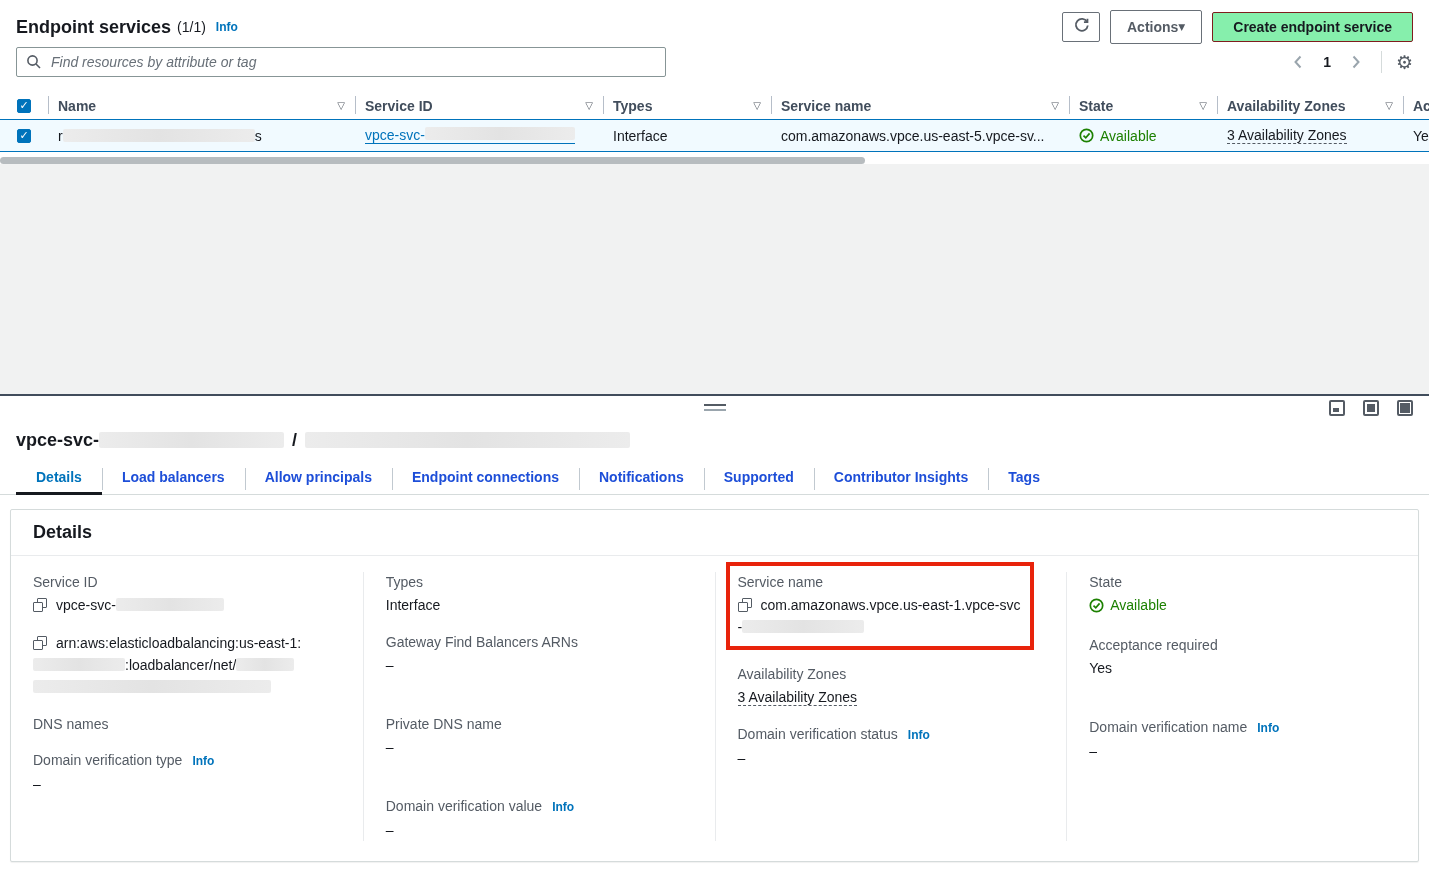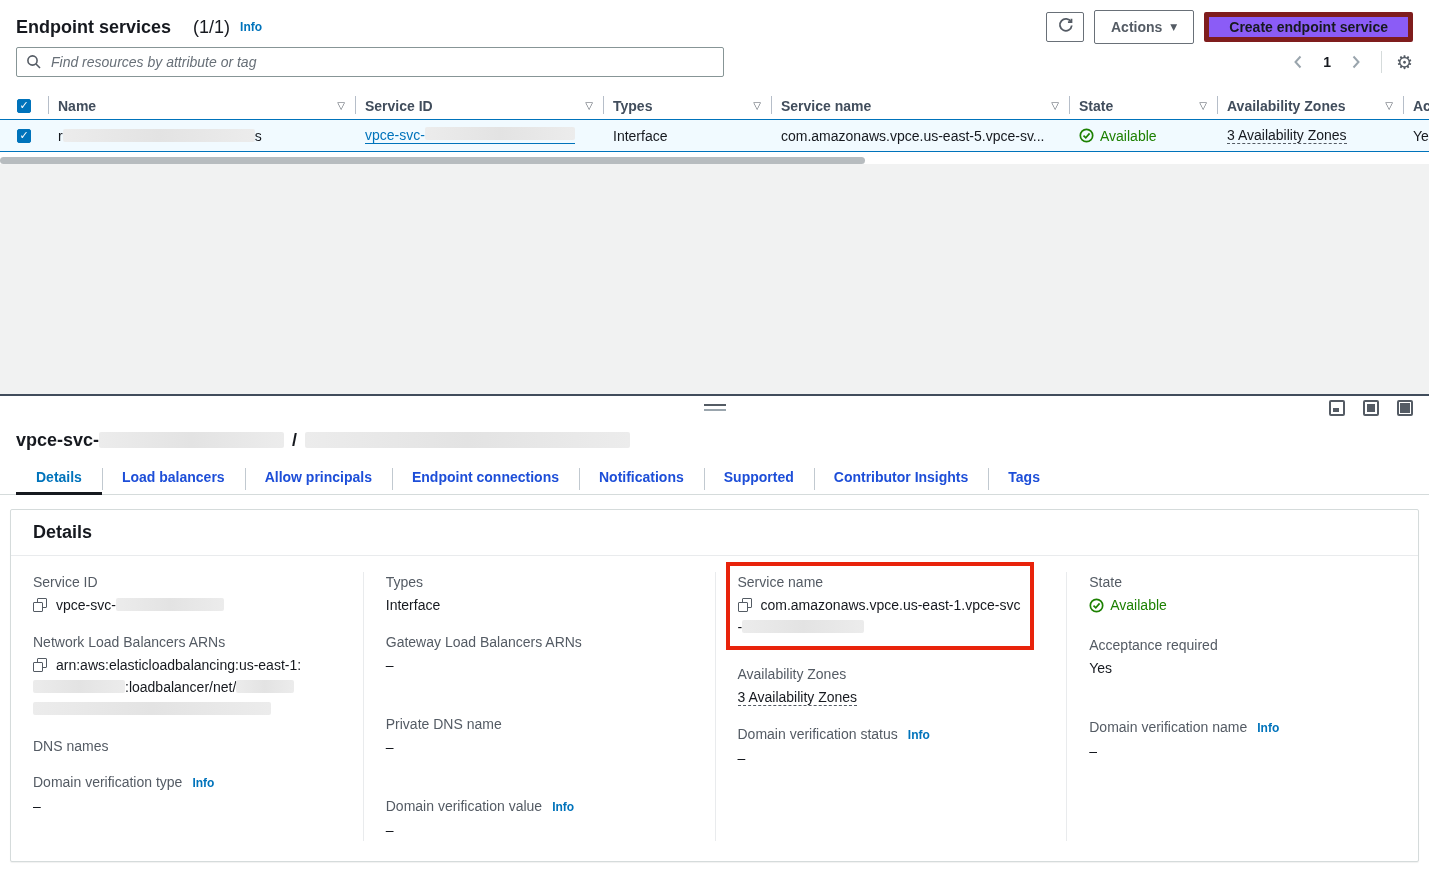--- a/index.html
+++ b/index.html
@@ -3,33 +3,33 @@
 <meta charset="utf-8">
 <style>
   * { margin:0; padding:0; box-sizing:border-box; }
   html,body { width:1429px; height:886px; overflow:hidden; background:#fff;
     font-family:"Liberation Sans", sans-serif; font-size:14px; color:#16191f; }
 
   
   .top { background:#fff; padding:12px 16px 0; }
   .header-row { display:flex; align-items:center; height:30px;justify-content:flex-end; }
   .page-title { font-size:18px; font-weight:700; color:#16191f; }
-  .page-count { font-size:18px; font-weight:400; color:#16191f; margin-left:22px; }
+  .page-count { font-size:14px; font-weight:400; color:#16191f; margin-left:6px; }
   .info-link { color:#0073bb; font-weight:700; font-size:12px; margin-left:10px; cursor:pointer; }
   .header-actions { margin-left:auto; display:flex; align-items:center; gap:10px; }
   .btn { height:30px; background:#fff; border:1px solid #697078; border-radius:2px;
     font-weight:700; color:#545b64; font-size:14px; display:flex; align-items:center;
     justify-content:center; cursor:pointer; font-family:"Liberation Sans",sans-serif; }
   .btn-icon { width:38px; }
-  .btn-actions { padding:16px 16px; gap:8px; }
+  .btn-actions { padding:16px 16px; }
   .caret-down { font-family:"DejaVu Sans",sans-serif; font-size:9px; color:#545b64; }
-  .btn-primary { background:#8b5cf6; border:5px solid #7f1d1d; color:#16191f; padding:0 20px; }
+  .btn-primary { background:#86efac; border:1px solid #7f1d1d; color:#16191f; padding:0 20px; }
 
   .search-row { display:flex; align-items:center; margin-top:4px; height:32px; }
-  .search-box { position:relative; width:708px; }
+  .search-box { position:relative; width:650px; }
   .search-box input { width:100%; height:30px; border:1px solid #879596; border-radius:2px;
     padding:0 8px 0 34px; font-style:italic; font-size:14px; color:#16191f;
     font-family:"Liberation Sans",sans-serif; outline:none; background:#fff; }
   .search-box input::placeholder { color:#687078; font-style:italic; }
   .search-icon-wrap { position:absolute; left:10px; top:7px; }
   .pager { margin-left:auto; display:flex; align-items:center; gap:14px; }
   .chev { width:22px; height:22px; display:flex; align-items:center; justify-content:center; cursor:pointer; }
   .page-num { font-weight:700; color:#16191f; }
   .pager-divider { width:1px; height:22px; background:#d5dbdb; }
   .gear { font-family:"DejaVu Sans",sans-serif; font-size:19px; color:#545b64; cursor:pointer; line-height:1; }
@@ -261,39 +261,38 @@
   <div class="card">
     <div class="card-header">Details</div>
     <div class="card-cols">
 
       <div class="col">
         <div class="field">
           <div class="field-label">Service ID</div>
           <div class="field-value"><span class="copy-icon"></span><span>vpce-svc-</span><span class="redact" style="width:108px"></span></div>
         </div>
         <div class="field">
-          <div class="field-label">Network Load Balancers ARNs</div>
           <div class="field-value"><span class="copy-icon"></span><span>arn:aws:elasticloadbalancing:us-east-1:</span><span class="redact" style="width:92px"></span><span>:loadbalancer/net/</span><span class="redact" style="width:58px"></span> <span class="redact" style="width:238px"></span></div>
         </div>
         <div class="field">
           <div class="field-label">DNS names</div>
         </div>
         <div class="field">
           <div class="field-label"><span>Domain verification type</span><span class="info-link">Info</span></div>
           <div class="field-value">–</div>
         </div>
       </div>
 
       <div class="col">
         <div class="field">
           <div class="field-label">Types</div>
           <div class="field-value">Interface</div>
         </div>
         <div class="field" style="margin-bottom:38px">
-          <div class="field-label">Gateway Load Balancers ARNs</div>
+          <div class="field-label">Gateway Find Balancers ARNs</div>
           <div class="field-value">–</div>
         </div>
         <div class="field" style="margin-bottom:38px">
           <div class="field-label">Private DNS name</div>
           <div class="field-value">–</div>
         </div>
         <div class="field">
           <div class="field-label"><span>Domain verification value</span><span class="info-link">Info</span></div>
           <div class="field-value">–</div>
         </div>

